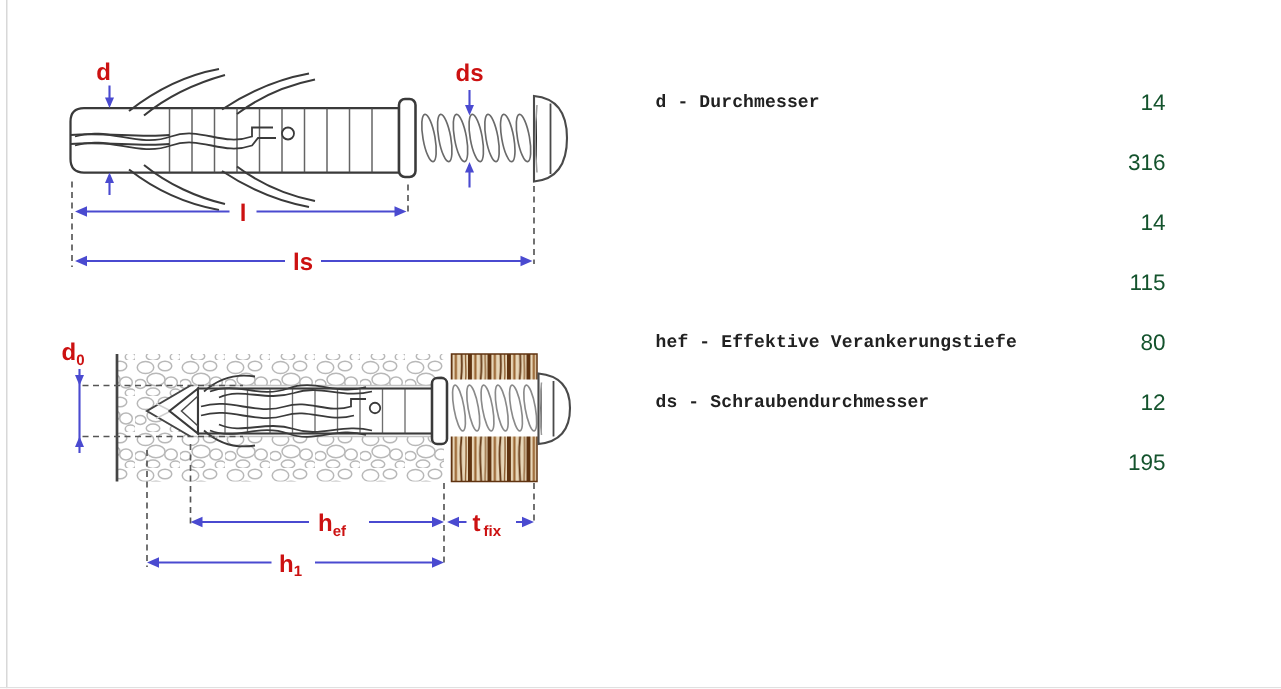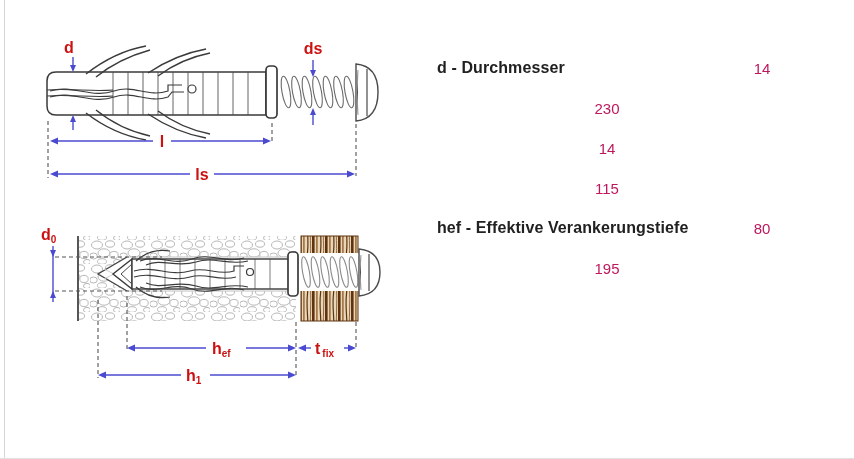--- a/index.html
+++ b/index.html
@@ -5,22 +5,22 @@
   html,body{margin:0;padding:0;background:#fff;}
   .page{
     position:relative;width:854px;height:459px;background:#ffffff;overflow:hidden;
     font-family:"Liberation Sans", sans-serif;
   }
   .left-border{position:absolute;left:4px;top:0;width:1px;height:459px;background:#d8d8d8;}
   .bottom-border{position:absolute;left:0;bottom:0;width:854px;height:1px;background:#e0e0e0;}
   .diagram-svg{position:absolute;left:0;top:0;}
   .spec-table{position:absolute;left:437px;top:48px;width:340px;}
   .spec-row{height:40px;display:flex;align-items:center;}
-  .spec-label{flex:0 0 310px;font-size:16px;font-weight:bold;color:#212121;letter-spacing:.1px;}
-  .spec-value{flex:1;font-size:15px;color:#be185d;text-align:center;}
+  .spec-label{flex:0 0 310px;font-size:12px;font-weight:bold;color:#212121;letter-spacing:.1px;font-family:Liberation Mono, monospace;}
+  .spec-value{flex:1;font-size:15px;color:#14532d;text-align:right;}
   text{font-family:"Liberation Sans", sans-serif;}
 </style>
 </head>
 <body>
 
 <div class="page">
   <div class="left-border"></div>
 
   <svg class="diagram-svg" width="430" height="459" viewBox="0 0 430 459">
     <defs>
@@ -239,31 +239,35 @@
       </g>
     </g>
   </svg>
 
   <div class="spec-table">
     <div class="spec-row">
       <span class="spec-label">d - Durchmesser</span>
       <span class="spec-value">14</span>
     </div>
     <div class="spec-row">
-      <span class="spec-value">230</span>
+      <span class="spec-value">316</span>
     </div>
     <div class="spec-row">
       <span class="spec-value">14</span>
     </div>
     <div class="spec-row">
       <span class="spec-value">115</span>
     </div>
     <div class="spec-row">
       <span class="spec-label">hef - Effektive Verankerungstiefe</span>
       <span class="spec-value">80</span>
     </div>
     <div class="spec-row">
+      <span class="spec-label">ds - Schraubendurchmesser</span>
+      <span class="spec-value">12</span>
+    </div>
+    <div class="spec-row">
       <span class="spec-value">195</span>
     </div>
   </div>
 
   <div class="bottom-border"></div>
 </div>
 
 </body></html>

